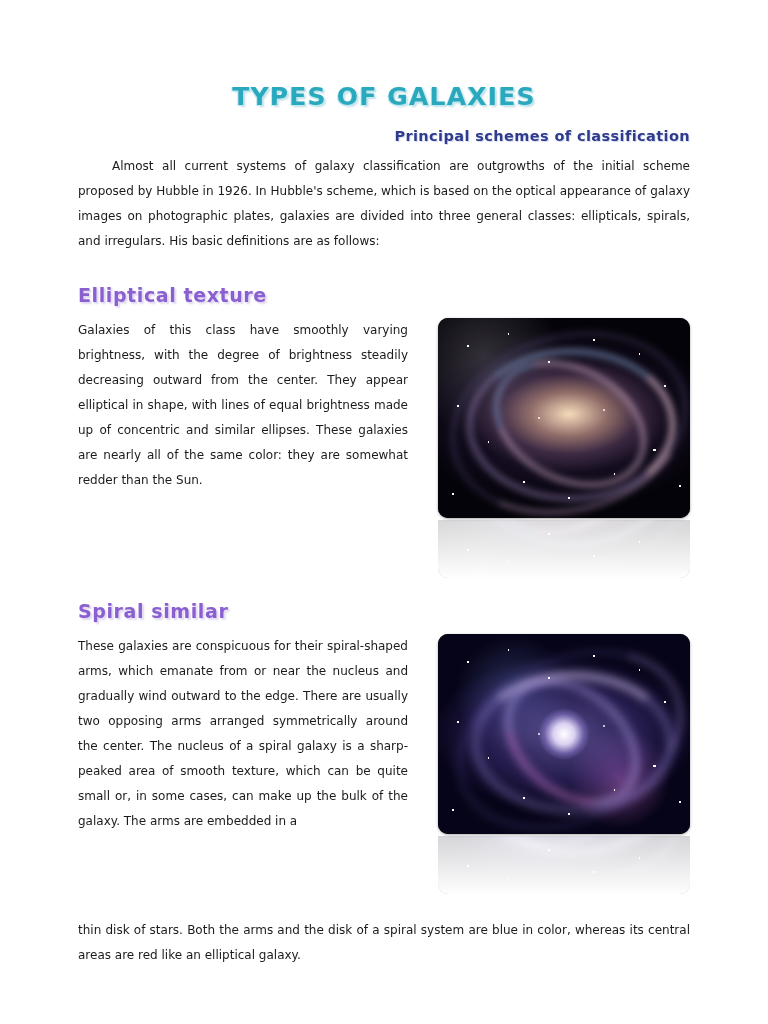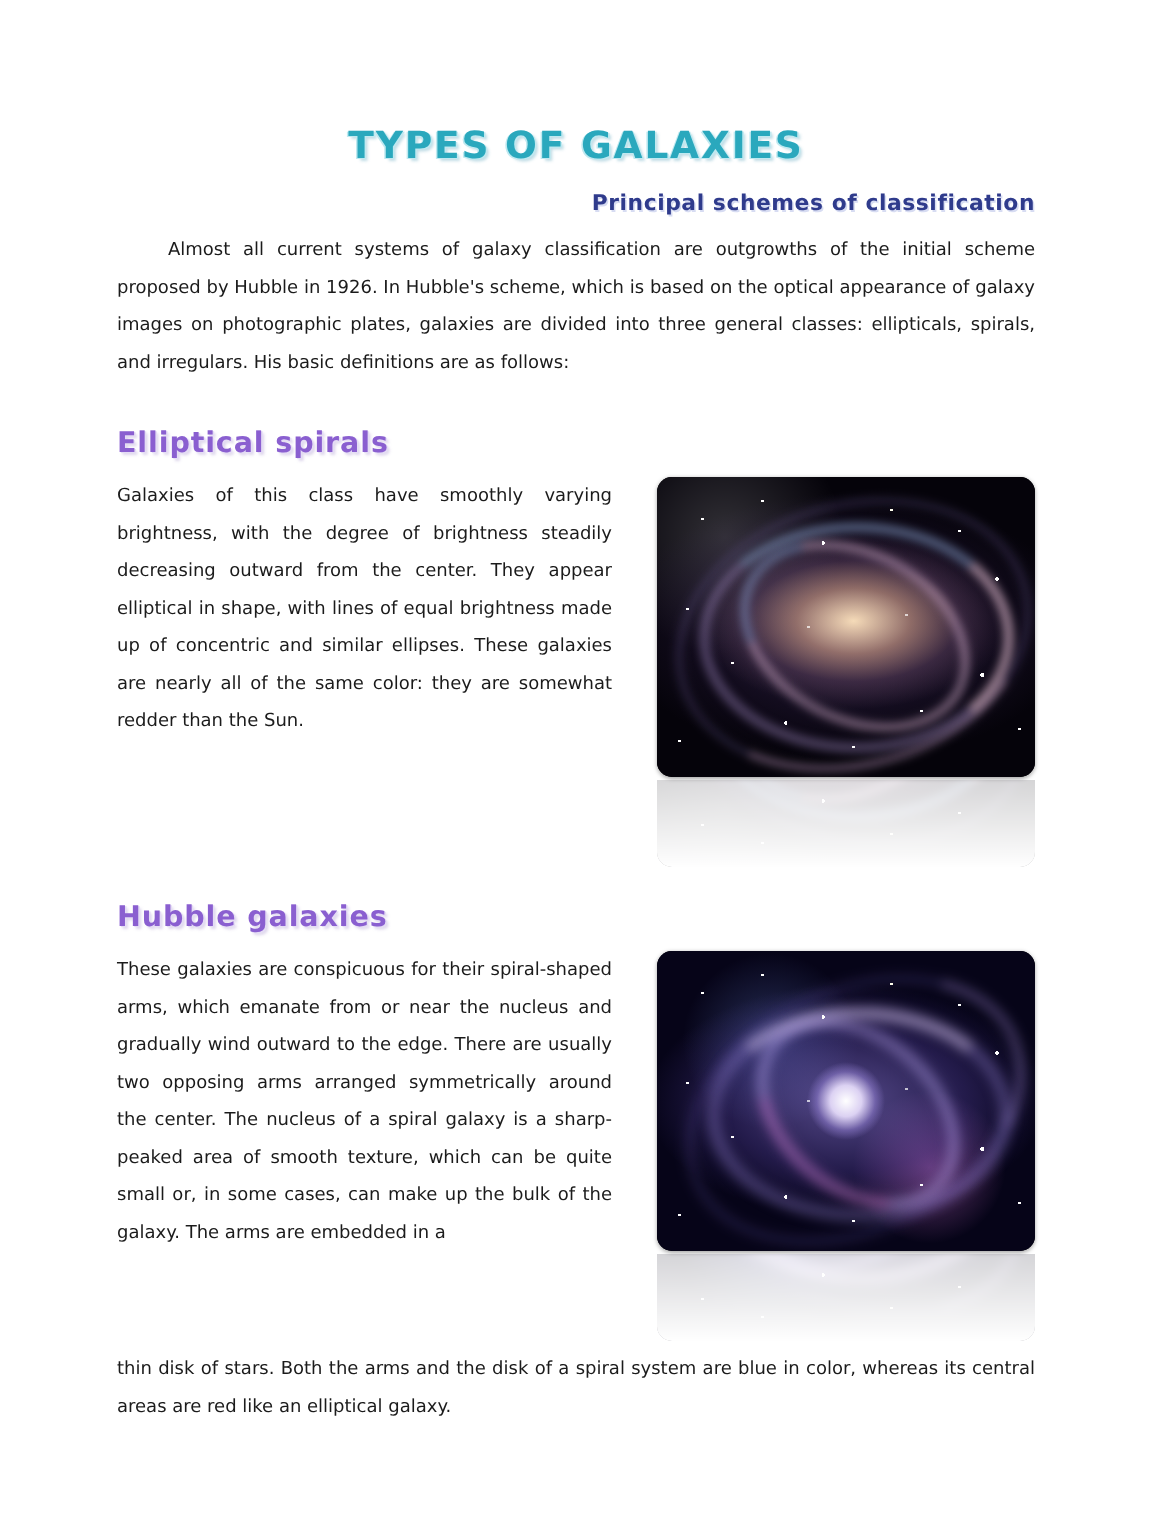--- a/index.html
+++ b/index.html
@@ -226,37 +226,37 @@
       radial-gradient(circle 1px at 52% 90%, #fff 0 100%, transparent 100%),
       radial-gradient(circle 1px at 70% 78%, #fff 0 100%, transparent 100%),
       radial-gradient(circle 1.4px at 86% 66%, #fff 0 100%, transparent 100%),
       radial-gradient(circle 1px at 96% 84%, #fff 0 100%, transparent 100%),
       radial-gradient(circle 1px at 6%  88%, #fff 0 100%, transparent 100%),
       radial-gradient(circle 1px at 40% 50%, rgba(255,255,255,0.7) 0 100%, transparent 100%),
       radial-gradient(circle 1px at 66% 46%, rgba(255,255,255,0.7) 0 100%, transparent 100%);
     background-repeat: no-repeat;
   }
 
-  .tail-para { margin-top: 6px; }
+  .tail-para { margin-top: 24px; }
 </style>
 </head>
 <body>
 
 <div class="page">
   <div class="content">
 
     <h1 class="doc-title">TYPES OF GALAXIES</h1>
 
     <div class="intro-block">
       <h2 class="subhead">Principal schemes of classification</h2>
       <p class="para indent">Almost all current systems of galaxy classification are outgrowths of the initial scheme proposed by Hubble in 1926. In Hubble's scheme, which is based on the optical appearance of galaxy images on photographic plates, galaxies are divided into three general classes: ellipticals, spirals, and irregulars. His basic definitions are as follows:</p>
     </div>
 
     <div class="section">
-      <h2 class="section-head">Elliptical spirals</h2>
+      <h2 class="section-head">Elliptical texture</h2>
       <div class="row">
         <div class="col-text">
           <p class="para">Galaxies of this class have smoothly varying brightness, with the degree of brightness steadily decreasing outward from the center. They appear elliptical in shape, with lines of equal brightness made up of concentric and similar ellipses. These galaxies are nearly all of the same color: they are somewhat redder than the Sun.</p>
         </div>
         <div class="col-img">
           <div class="img-wrap">
             <div class="img-frame">
               <div class="galaxy-a">
                 <div class="arm arm3"></div>
                 <div class="arm"></div>
@@ -273,21 +273,21 @@
                   <div class="stars"></div>
                 </div>
               </div>
             </div>
           </div>
         </div>
       </div>
     </div>
 
     <div class="section">
-      <h2 class="section-head">Hubble galaxies</h2>
+      <h2 class="section-head">Spiral similar</h2>
       <div class="row">
         <div class="col-text">
           <p class="para">These galaxies are conspicuous for their spiral-shaped arms, which emanate from or near the nucleus and gradually wind outward to the edge. There are usually two opposing arms arranged symmetrically around the center. The nucleus of a spiral galaxy is a sharp-peaked area of smooth texture, which can be quite small or, in some cases, can make up the bulk of the galaxy. The arms are embedded in a</p>
         </div>
         <div class="col-img">
           <div class="img-wrap">
             <div class="img-frame">
               <div class="galaxy-b">
                 <div class="arm arm3"></div>
                 <div class="arm"></div>

